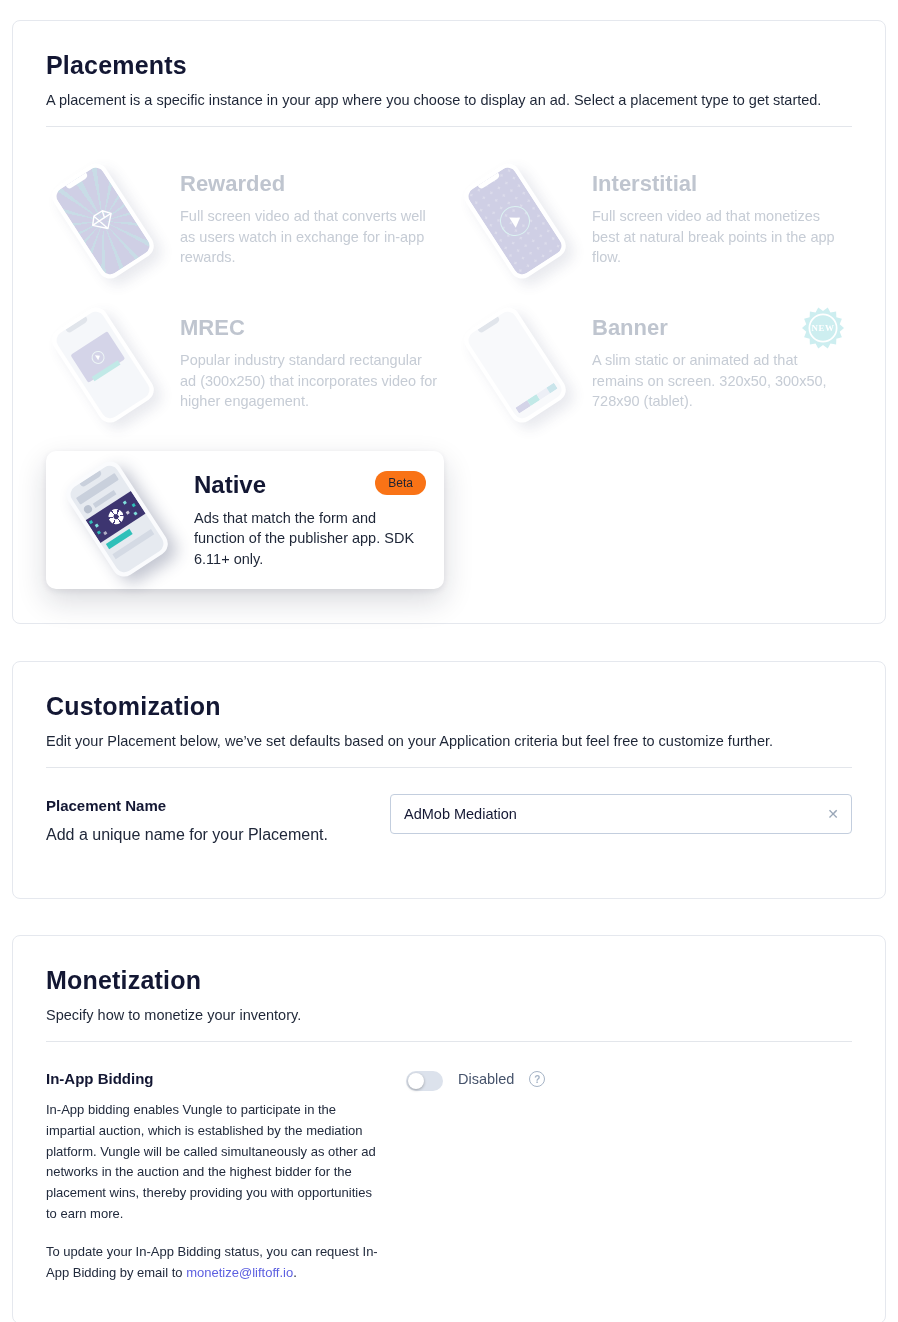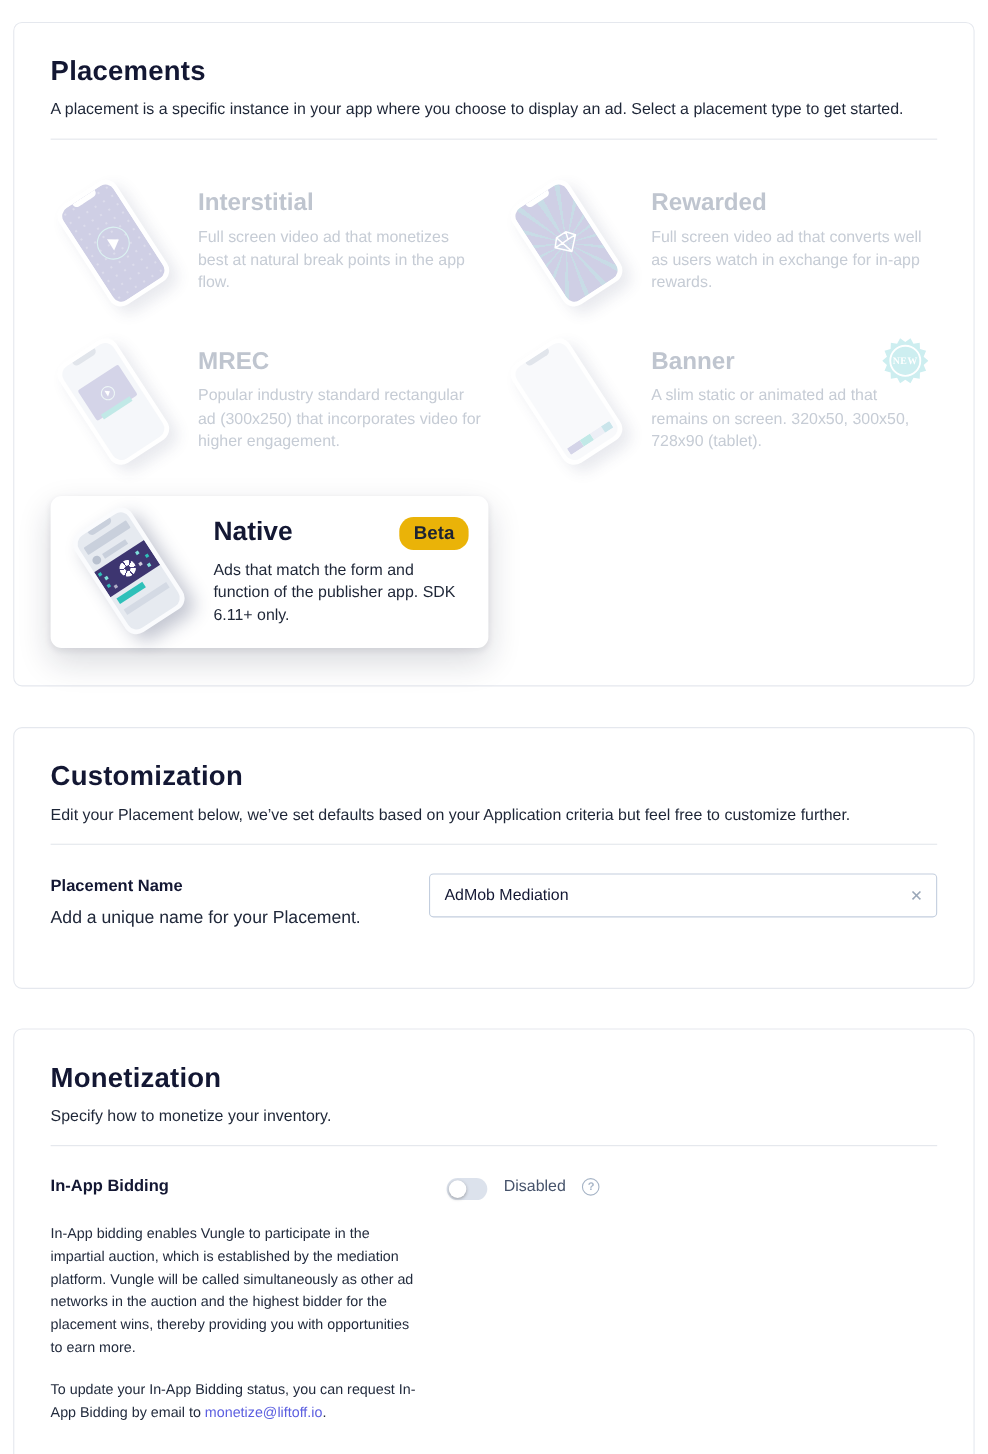--- a/index.html
+++ b/index.html
@@ -96,41 +96,41 @@
   
   .native-card {
     width:398px; display:flex; gap:14px; align-items:center;
     background:#fff; border-radius:10px; padding:10px 18px 10px 14px;
     box-shadow:0 2px 6px rgba(20,25,50,.08), 0 12px 30px rgba(20,25,50,.16);
     margin-top:6px; cursor:pointer;
   }
   .native-text { flex:1; }
   .native-title-row { display:flex; justify-content:space-between; align-items:flex-start; }
   .native-title { font-size:24px; font-weight:700; color:#131733; }
-  .badge-beta { background:#eab308; color:#1c2333; font-size:17px; font-weight:700;
+  .badge-beta { background:#f97316; color:#1c2333; font-size:12px; font-weight:400;
     padding:5px 13px; border-radius:13px; }
   .native-desc { font-size:14.5px; line-height:1.42; color:#1e2637; margin-top:9px; }
 
   .seal { position:absolute; right:6px; top:-8px; }
 
   
   .form-row { display:flex; align-items:flex-start; padding:26px 0 24px; }
   .form-left { flex:1; padding-top:3px; }
   .field-label { font-size:15px; font-weight:700; color:#131733; }
   .field-helper { font-size:16px; color:#20283a; margin-top:12px; }
   .input-wrap { position:relative; width:462px; }
   .text-input { width:100%; height:40px; border:1px solid #c3cede; border-radius:4px;
     padding:0 36px 0 13px; font-size:14.5px; color:#131733; font-family:"Liberation Sans", sans-serif; outline:none; }
   .clear-x { position:absolute; right:13px; top:50%; transform:translateY(-50%);
     color:#9aa7b8; font-size:14px; cursor:pointer; line-height:1; }
 
   
   .mon-row { display:flex; padding-top:28px; }
   .mon-left { width:332px; }
-  .mon-p { font-size:13px; line-height:1.6; color:#222b3d; margin-top:24px; }
+  .mon-p { font-size:13px; line-height:1.6; color:#222b3d; margin-top:13px; }
   .mon-p2 { margin-top:17px; }
   .link { color:#5c5fe0; text-decoration:none; cursor:pointer; }
   .toggle-row { display:flex; align-items:flex-start; gap:15px; margin-left:28px; padding-top:1px; }
   .toggle { width:37px; height:20px; background:#dce2ec; border-radius:10px; position:relative; cursor:pointer; }
   .knob { position:absolute; left:2px; top:2px; width:16px; height:16px; background:#fff;
     border-radius:50%; box-shadow:0 1px 3px rgba(0,0,0,.3); }
   .toggle-state { font-size:14.5px; color:#46536b; }
   .help { width:16px; height:16px; border:1.5px solid #a6b4c6; border-radius:50%;
     color:#a6b4c6; font-size:10px; font-weight:700; display:flex; align-items:center;
     justify-content:center; cursor:pointer; }
@@ -142,52 +142,52 @@
   <h2 class="section-title">Placements</h2>
   <p class="section-sub">A placement is a specific instance in your app where you choose to display an ad. Select a placement type to get started.</p>
   <hr class="divider">
 
   <div class="types">
     <div class="trow">
 
       <div class="titem">
         <div class="phone-wrap faded">
           <div class="phone">
+              <div class="screen screen-rewarded">
+            <span class="notch"></span>
+            <svg class="gem" width="26" height="24" viewBox="0 0 26 24">
+              <path d="M8 3 L18 3 L24 10 L13 21 L2 10 Z M8 3 L10 10 L13 21 M18 3 L16 10 M2 10 L10 10 L16 10 L24 10" fill="none" stroke="#ffffff" stroke-width="1.4" stroke-linejoin="round"></path>
+            </svg>
+          </div>
+            </div>
+        </div>
+        <div class="t-text">
+          <div class="t-title-row">
+            <span class="t-title">Rewarded</span>
+          </div>
+          <div class="t-desc">Full screen video ad that converts well as users watch in exchange for in-app rewards.</div>
+        </div>
+      </div>
+
+      <div class="titem">
+        <div class="phone-wrap faded">
+          <div class="phone">
               <div class="screen screen-interstitial">
             <span class="notch"></span>
             <span class="play-circle">
                   <span class="play-tri"></span>
                 </span>
           </div>
             </div>
         </div>
         <div class="t-text">
           <div class="t-title-row">
             <span class="t-title">Interstitial</span>
           </div>
           <div class="t-desc">Full screen video ad that monetizes best at natural break points in the app flow.</div>
-        </div>
-      </div>
-
-      <div class="titem">
-        <div class="phone-wrap faded">
-          <div class="phone">
-              <div class="screen screen-rewarded">
-            <span class="notch"></span>
-            <svg class="gem" width="26" height="24" viewBox="0 0 26 24">
-              <path d="M8 3 L18 3 L24 10 L13 21 L2 10 Z M8 3 L10 10 L13 21 M18 3 L16 10 M2 10 L10 10 L16 10 L24 10" fill="none" stroke="#ffffff" stroke-width="1.4" stroke-linejoin="round"></path>
-            </svg>
-          </div>
-            </div>
-        </div>
-        <div class="t-text">
-          <div class="t-title-row">
-            <span class="t-title">Rewarded</span>
-          </div>
-          <div class="t-desc">Full screen video ad that converts well as users watch in exchange for in-app rewards.</div>
         </div>
       </div>
     </div>
 
     <div class="trow">
 
       <div class="titem">
         <div class="phone-wrap faded">
           <div class="phone">
               <div class="screen screen-mrec">

